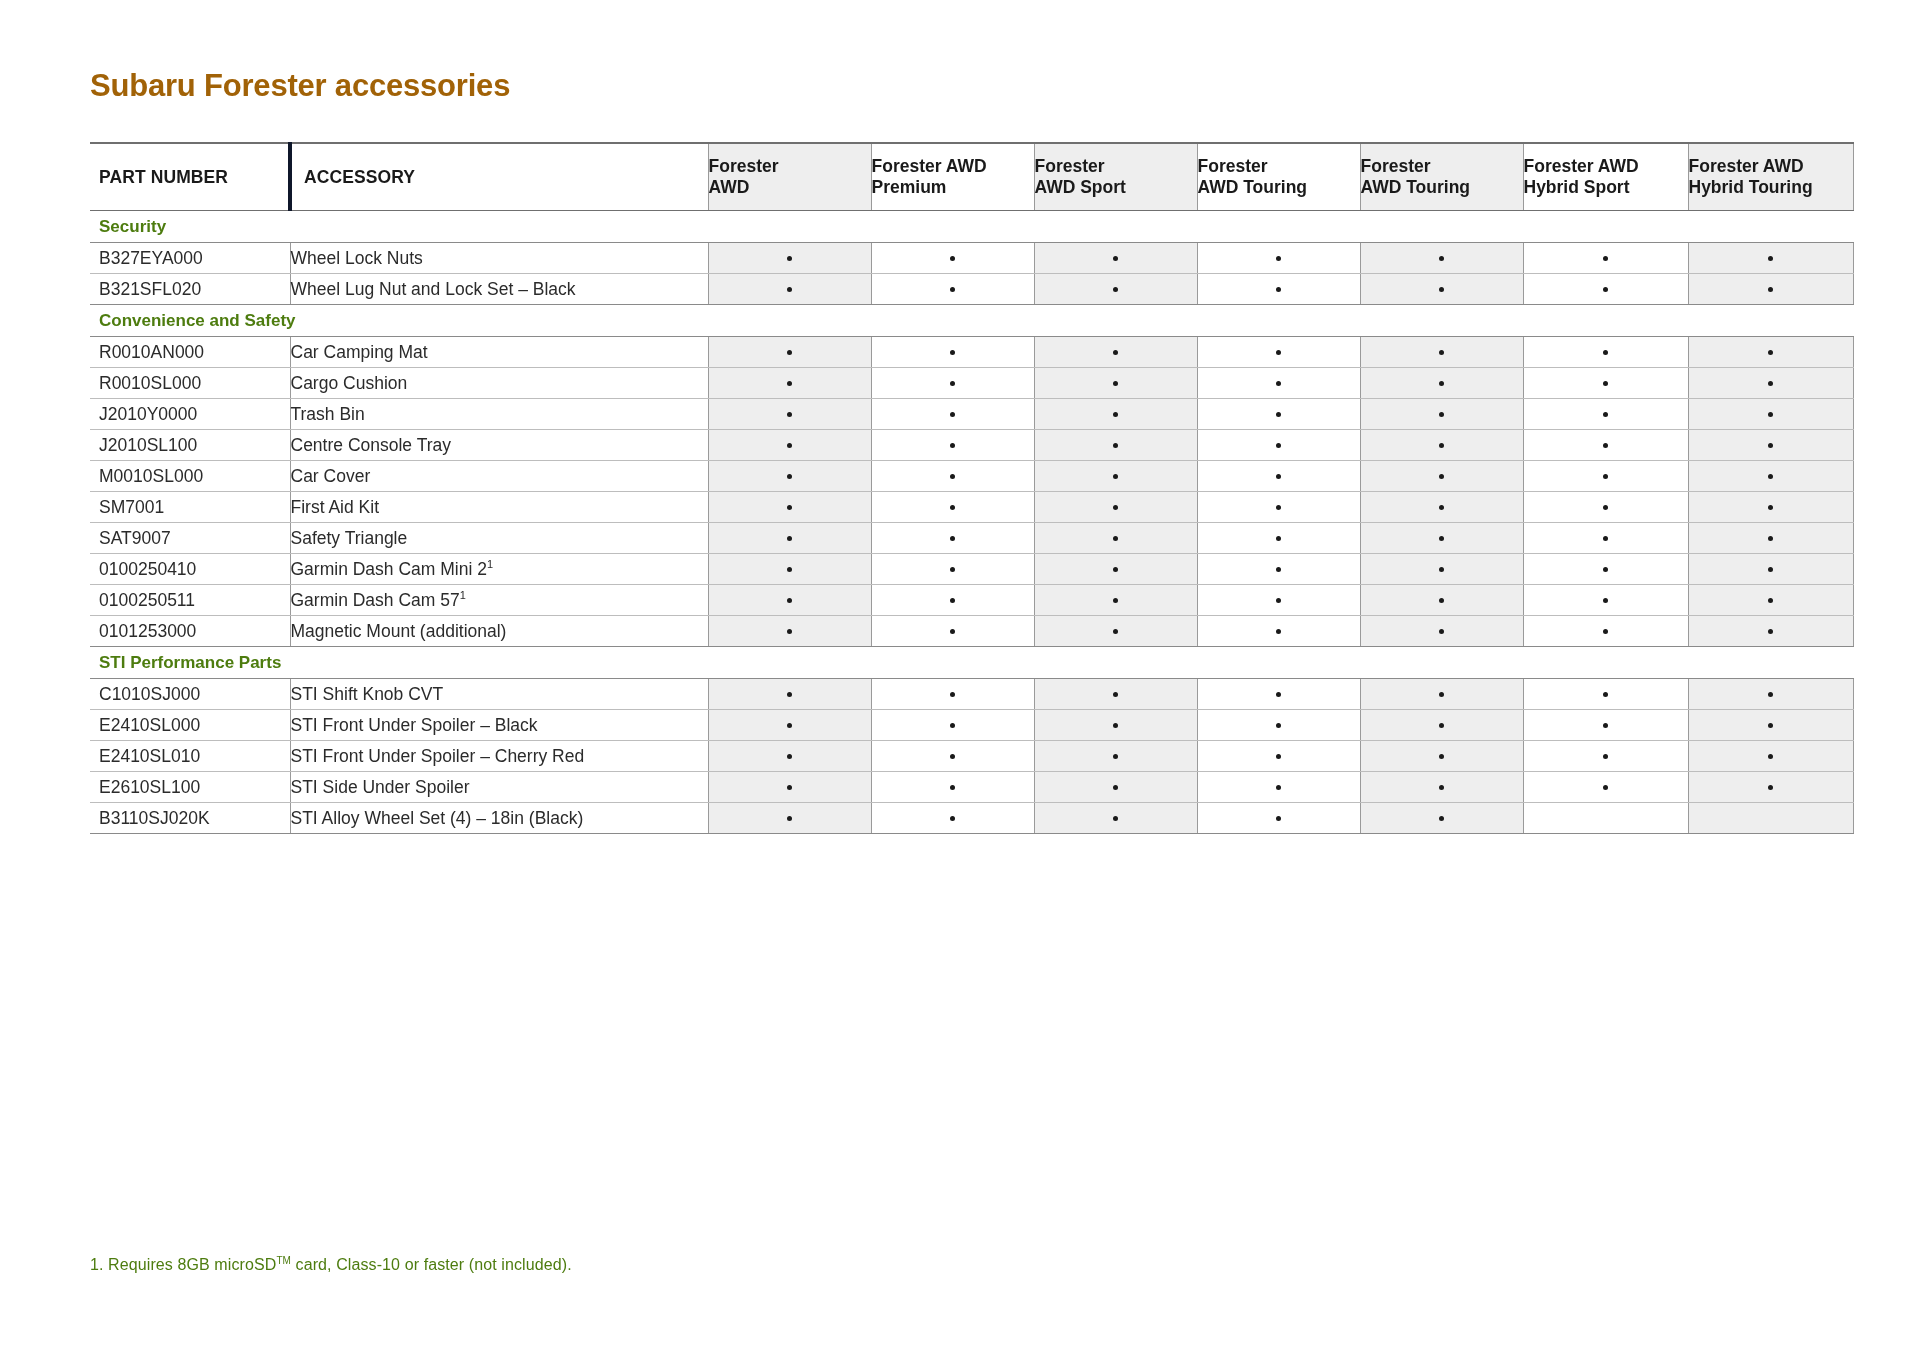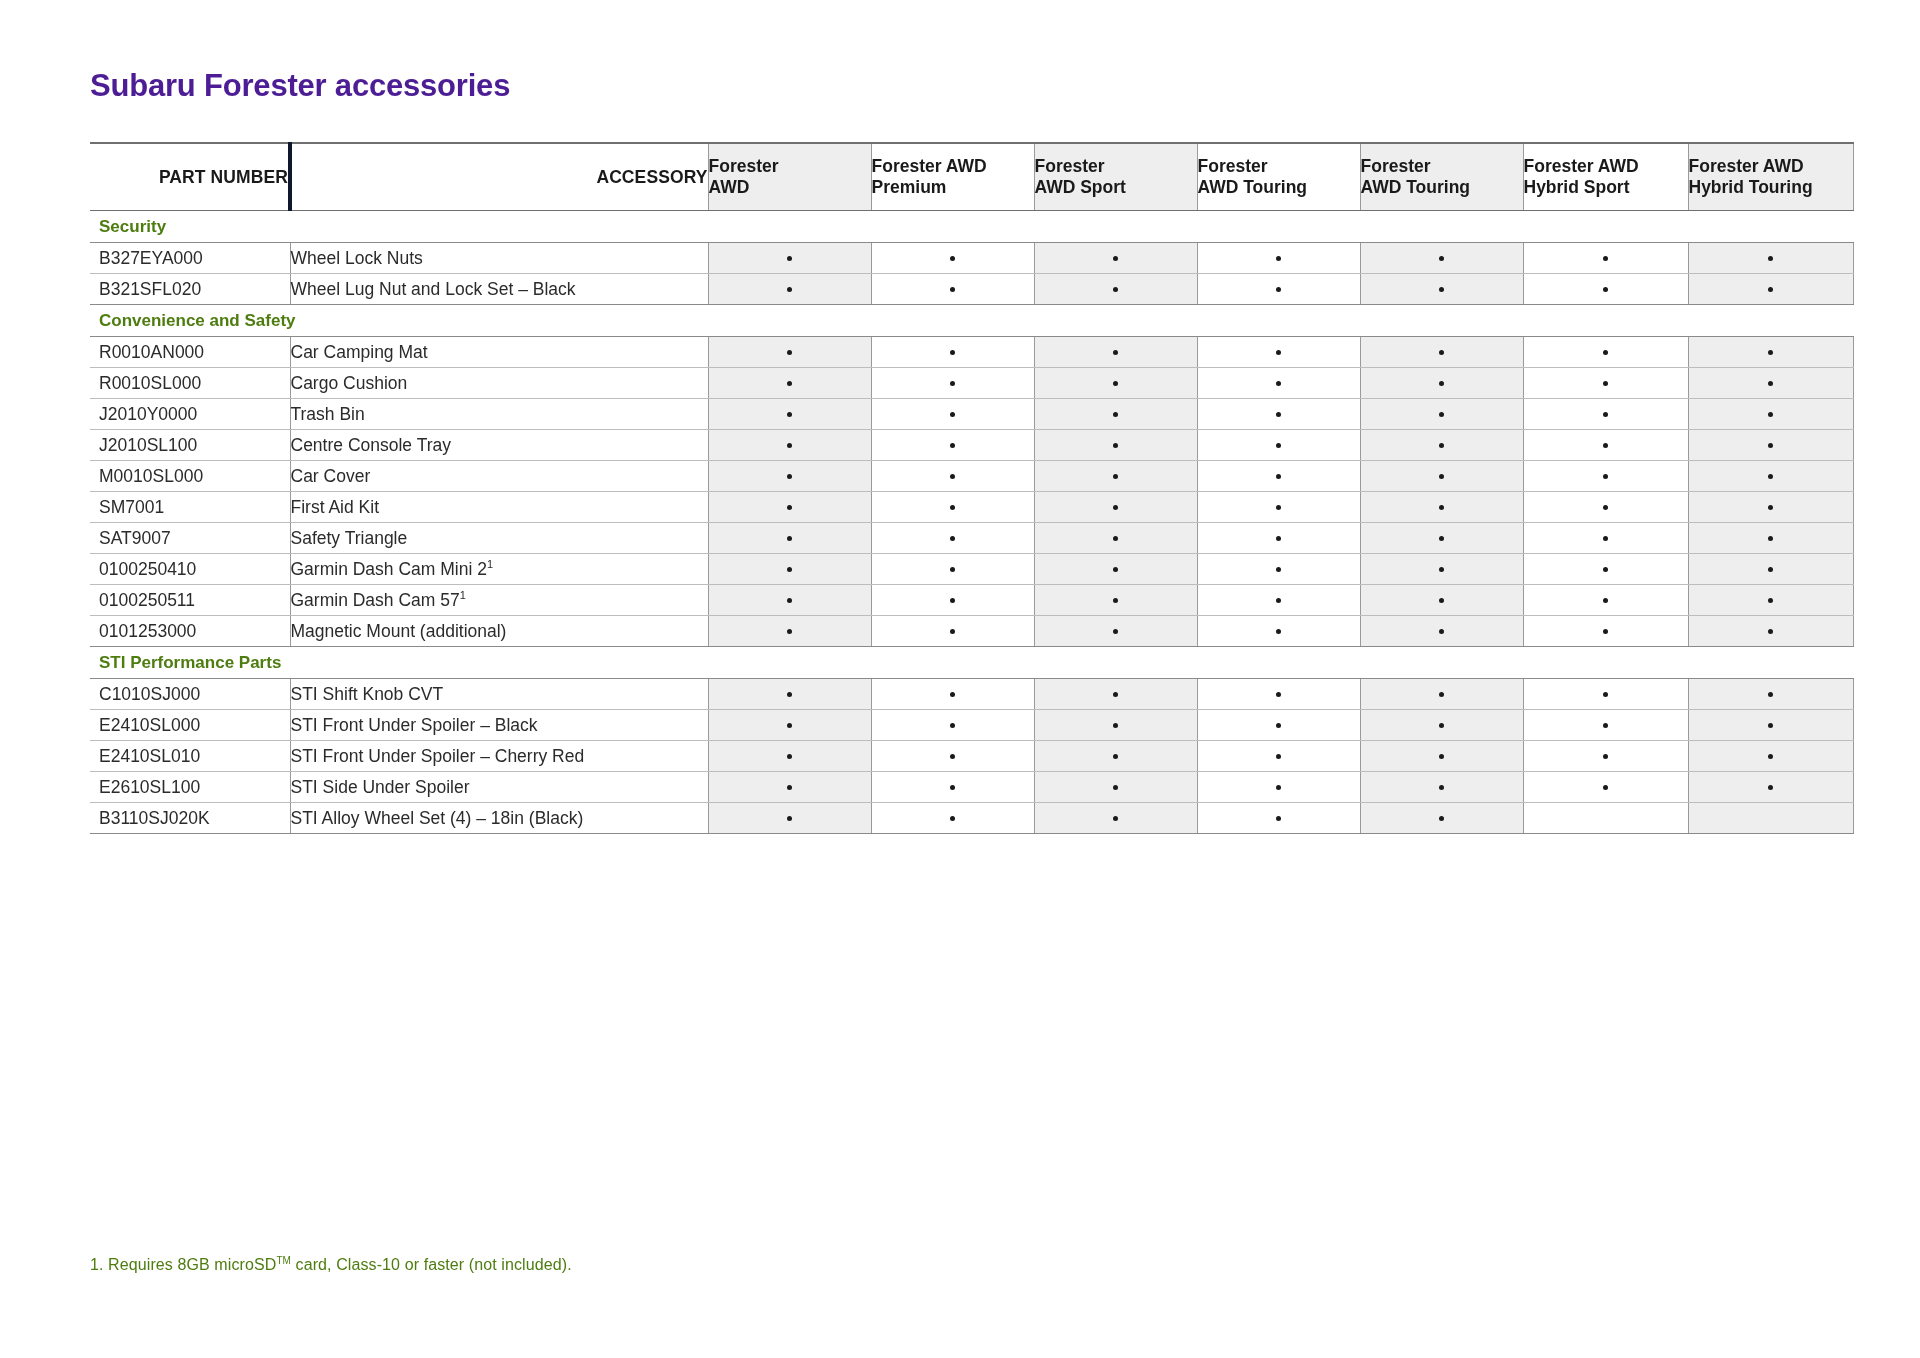--- a/index.html
+++ b/index.html
@@ -22,21 +22,21 @@
     box-sizing: border-box;
     padding: 0;
   }
   .page-title {
     position: absolute;
     left: 90px;
     top: 68px;
     font-size: 31px;
     font-weight: bold;
     letter-spacing: -0.2px;
-    color: #4c1d95;
+    color: #a16207;
   }
   .table-wrap {
     position: absolute;
     left: 90px;
     top: 142px;
     width: 1760px;
   }
   table.acc {
     border-collapse: collapse;
     width: 1760px;
@@ -58,21 +58,21 @@
     background: #ffffff;
   }
   .hd-inner {
     font-size: 17.5px;
     font-weight: bold;
     line-height: 1.18;
     color: #1a1a1a;
   }
   th.h-part, th.h-acc {
     height: 66px;
-    text-align: right;
+    text-align: left;
     border-top: 2px solid #6f6f6f;
     border-bottom: 1px solid #6f6f6f;
   }
   th.h-part .hd-inner { padding-left: 9px; letter-spacing: 0.1px; }
   th.h-acc  .hd-inner { padding-left: 12px; letter-spacing: 0.1px; }
   th.h-acc { border-left: 4px solid #0f172a; margin-left: 29px; }
   th.h-model {
     height: 66px;
     text-align: left;
     border-top: 2px solid #6f6f6f;

